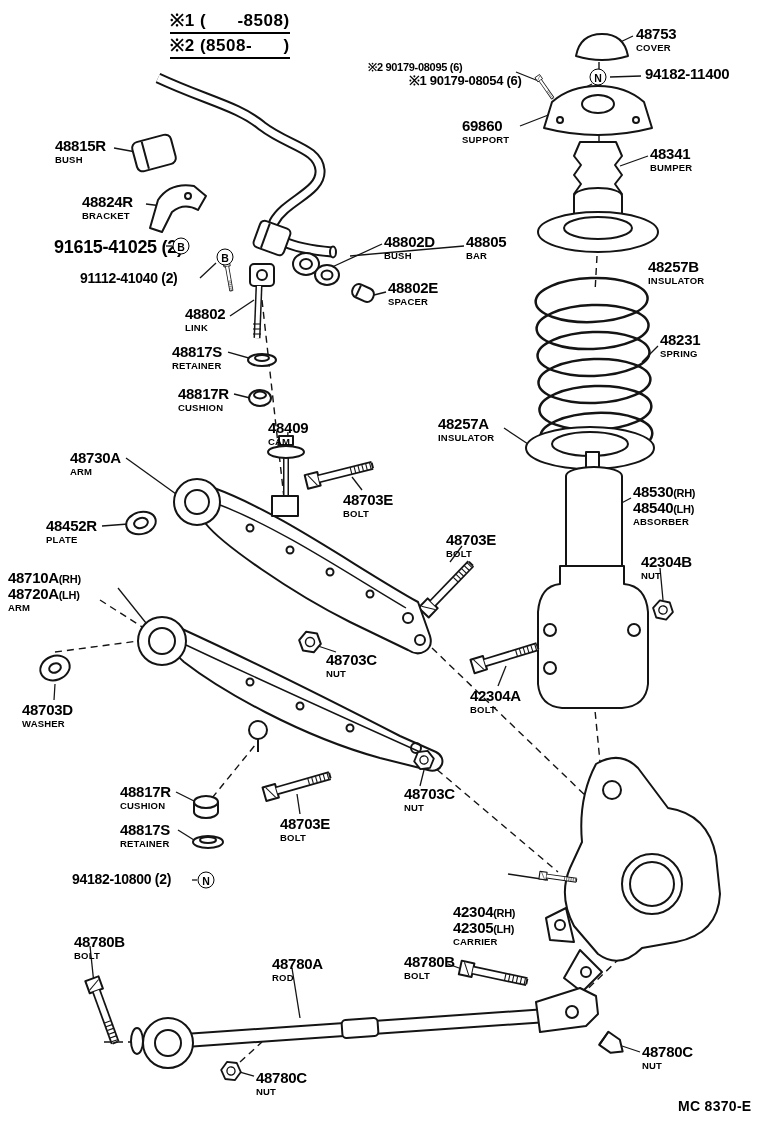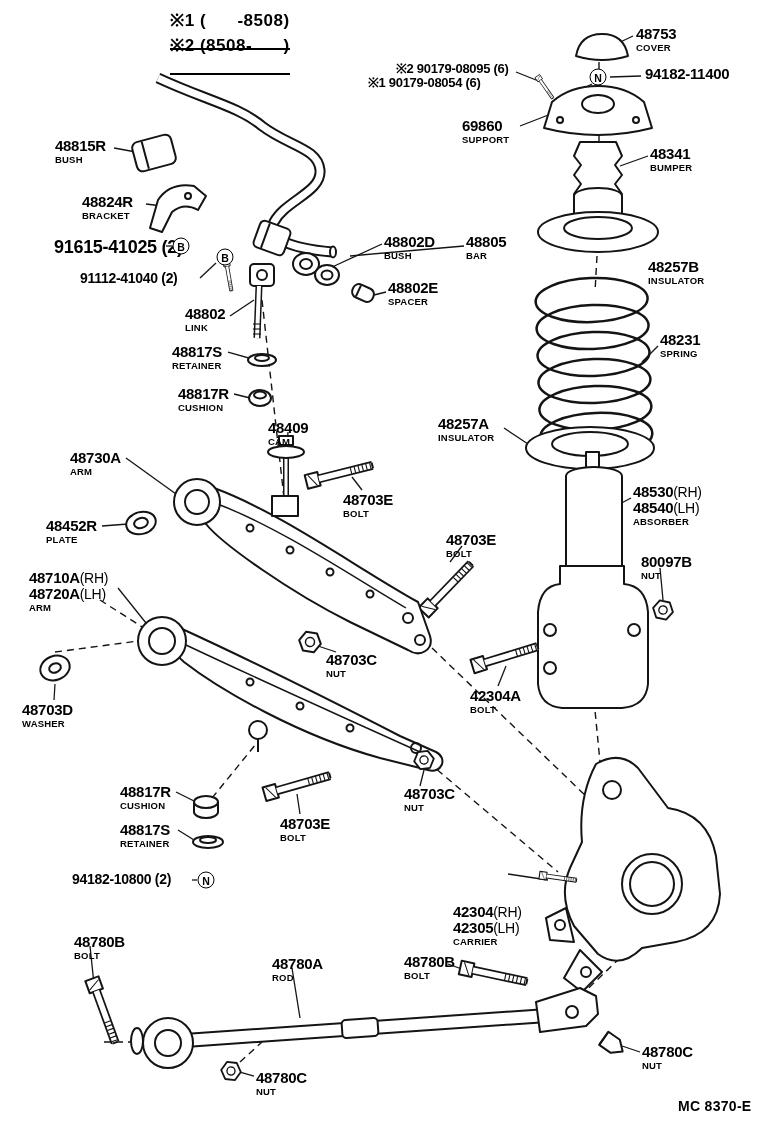--- a/index.html
+++ b/index.html
@@ -4,24 +4,24 @@
 <style>
   * { margin:0; padding:0; box-sizing:border-box; }
   html,body { width:784px; height:1134px; }
   body { background:#ffffff; position:relative; overflow:hidden;
          font-family:"Liberation Sans", sans-serif; color:#000; }
   .stage { position:absolute; inset:0; }
   svg.artwork { position:absolute; left:0; top:0; }
   .layer { position:absolute; inset:0; pointer-events:none; }
   .label { position:absolute; line-height:1.05; }
   .part-no { font-weight:bold; font-size:15px; letter-spacing:-0.3px; white-space:nowrap; }
-  .part-no .fitment { font-size:14px; font-weight:normal; }
+  .part-no .fitment { font-size:11px; font-weight:bold; }
   .desc { font-weight:bold; font-size:9.5px; letter-spacing:0.2px; white-space:nowrap; margin-top:1px; }
   .note { position:absolute; font-weight:bold; font-size:17px; white-space:pre;
-          border-bottom:2px solid #000; padding-bottom:17px; letter-spacing:0.5px; }
+          border-bottom:2px solid #000; padding-bottom:1px; letter-spacing:0.5px; }
   .marker { position:absolute; width:17px; height:17px; border:1.6px solid #000; border-radius:50%;
             font-size:10.5px; font-weight:bold; display:flex; align-items:center; justify-content:center;
             transform:translate(-50%,-50%); background:#fff; }
   .stamp { position:absolute; left:678px; top:1098px; font-weight:bold; font-size:14px; letter-spacing:0.3px; }
 </style>
 </head>
 <body>
 
 <div class="stage">
 
@@ -275,22 +275,22 @@
     </div>
   <div class="layer">
       <div class="label" style="left: 636px; top: 26px;">
     <div>
           <div class="part-no">48753</div>
         </div>
     <div class="desc">COVER</div>
   </div>
       <div class="label" style="left: 368px; top: 62px;">
     <div>
-          <div class="part-no" style="font-size: 13px; margin-left: 28px;">※2 90179-08095 (6)</div>
-          <div class="part-no" style="font-size: 13px;">※1 90179-08054 (6)</div>
+          <div class="part-no" style="font-size: 11px;">※2 90179-08095 (6)</div>
+          <div class="part-no" style="font-size: 13px; margin-left: 41px;">※1 90179-08054 (6)</div>
         </div>
 
   </div>
       <div class="label" style="left: 645px; top: 66px;">
     <div>
           <div class="part-no">94182-11400</div>
         </div>
 
   </div>
       <div class="label" style="left: 462px; top: 118px;">
@@ -415,25 +415,25 @@
     <div class="desc">ABSORBER</div>
   </div>
       <div class="label" style="left: 446px; top: 532px;">
     <div>
           <div class="part-no">48703E</div>
         </div>
     <div class="desc">BOLT</div>
   </div>
       <div class="label" style="left: 641px; top: 554px;">
     <div>
-          <div class="part-no">80097B</div>
+          <div class="part-no">42304B</div>
         </div>
     <div class="desc">NUT</div>
   </div>
-      <div class="label" style="left: 8px; top: 570px; margin-left: 21px;">
+      <div class="label" style="left: 8px; top: 570px;">
     <div>
           <div class="part-no">48710A<span class="fitment">(RH)</span></div>
           <div class="part-no">48720A<span class="fitment">(LH)</span></div>
         </div>
     <div class="desc">ARM</div>
   </div>
       <div class="label" style="left: 326px; top: 652px;">
     <div>
           <div class="part-no">48703C</div>
         </div>

